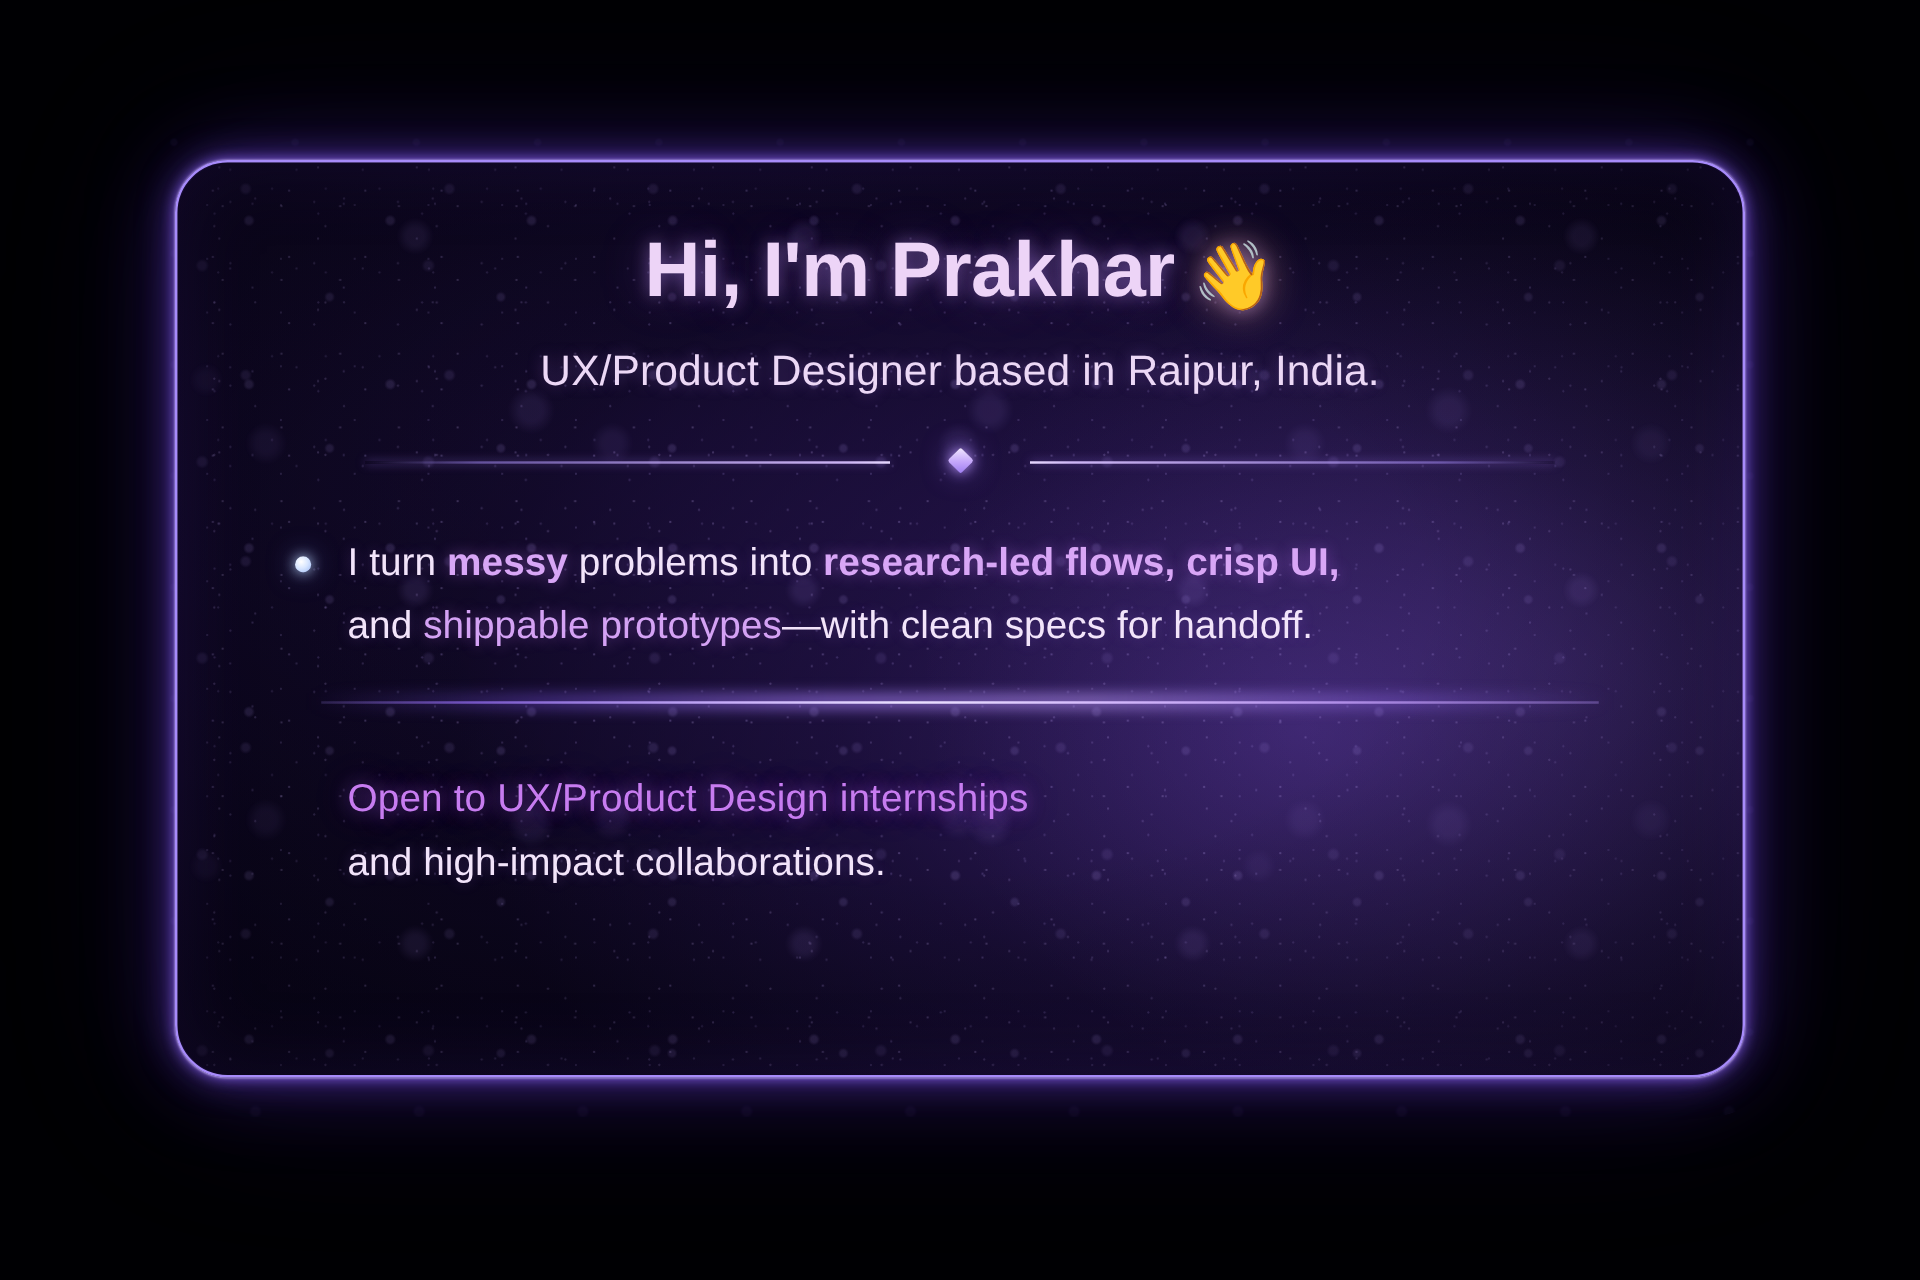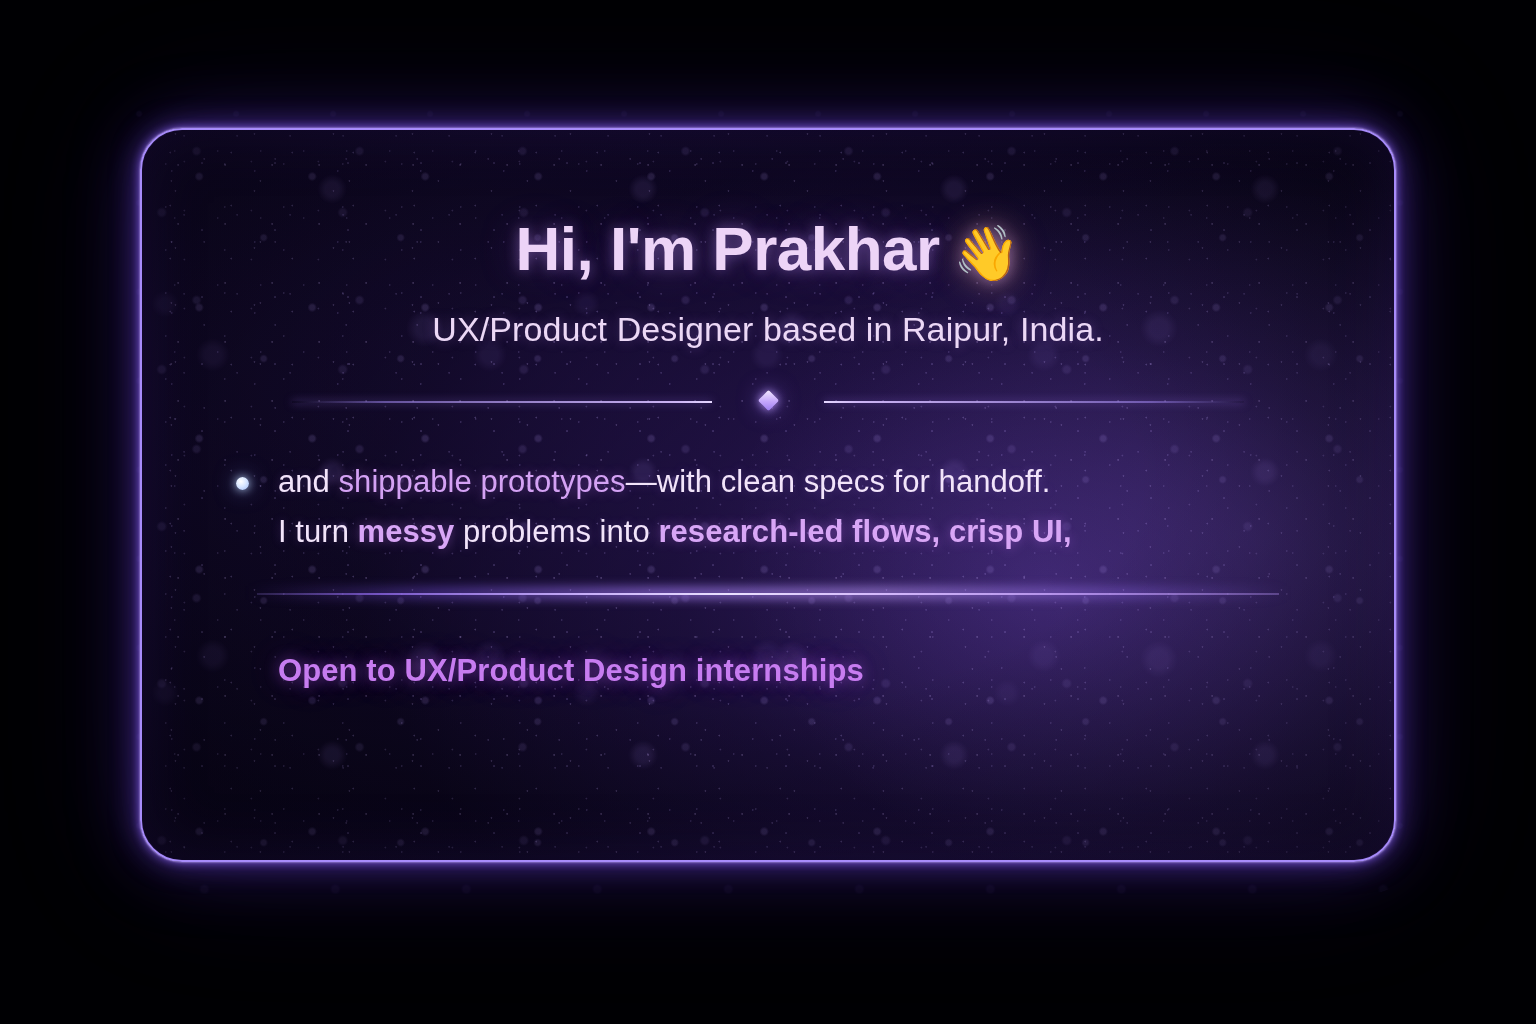--- a/index.html
+++ b/index.html
@@ -119,21 +119,21 @@
     border-radius:42px;
     pointer-events:none;
     background: radial-gradient(ellipse 78% 78% at 50% 48%, rgba(0,0,0,0) 38%, rgba(2,1,8,0.55) 100%);
   }
 
   
   .content {
     position:relative;
     z-index:5;
     width:100%; height:100%;
-    padding:64px 60px 40px;
+    padding:32px 60px 40px;
     text-align:center;
   }
 
   .headline {
     margin-top:22px;
     font-size:62px;
     font-weight:700;
     letter-spacing:-0.5px;
     color:#edd4f7;
     text-shadow:
@@ -249,21 +249,21 @@
 
   
   .closing {
     margin:52px auto 0;
     width:1100px;
     padding-left:60px;
     text-align:left;
   }
   .closing .cta {
     font-size:31px;
-    font-weight:700;
+    font-weight:400;
     color:#c77cf0;
     letter-spacing:0.1px;
     text-shadow:0 0 14px rgba(190,100,250,0.50), 0 0 34px rgba(150,70,220,0.30);
     line-height:1.45;
   }
   .closing .cta-sub {
     margin-top:6px;
     font-size:31px;
     font-weight:400;
     color:#f2e4fa;
@@ -299,32 +299,33 @@
       <div class="divider-diamond">
         <span class="bar left"></span>
         <span class="diamond"></span>
         <span class="bar right"></span>
       </div>
 
       <div class="bullet-block">
         <span class="bullet-dot"></span>
 
         <p class="body-line">
+          <span>I turn </span><span class="hl-bold">messy</span><span> problems into </span><span class="hl-bold">research-led flows, crisp UI,</span>
+        </p>
+
+        <p class="body-line">
           <span>and </span><span class="hl">shippable prototypes</span><span>—with clean specs for handoff.</span>
-        </p>
-
-        <p class="body-line">
-          <span>I turn </span><span class="hl-bold">messy</span><span> problems into </span><span class="hl-bold">research-led flows, crisp UI,</span>
         </p>
       </div>
 
       <div class="divider-glow">
         <span class="halo"></span>
         <span class="core"></span>
       </div>
 
       <div class="closing">
         <p class="cta">Open to UX/Product Design internships</p>
+        <p class="cta-sub">and high-impact collaborations.</p>
       </div>
 
     </div>
   </section>
 </div>
 
 </body></html>

